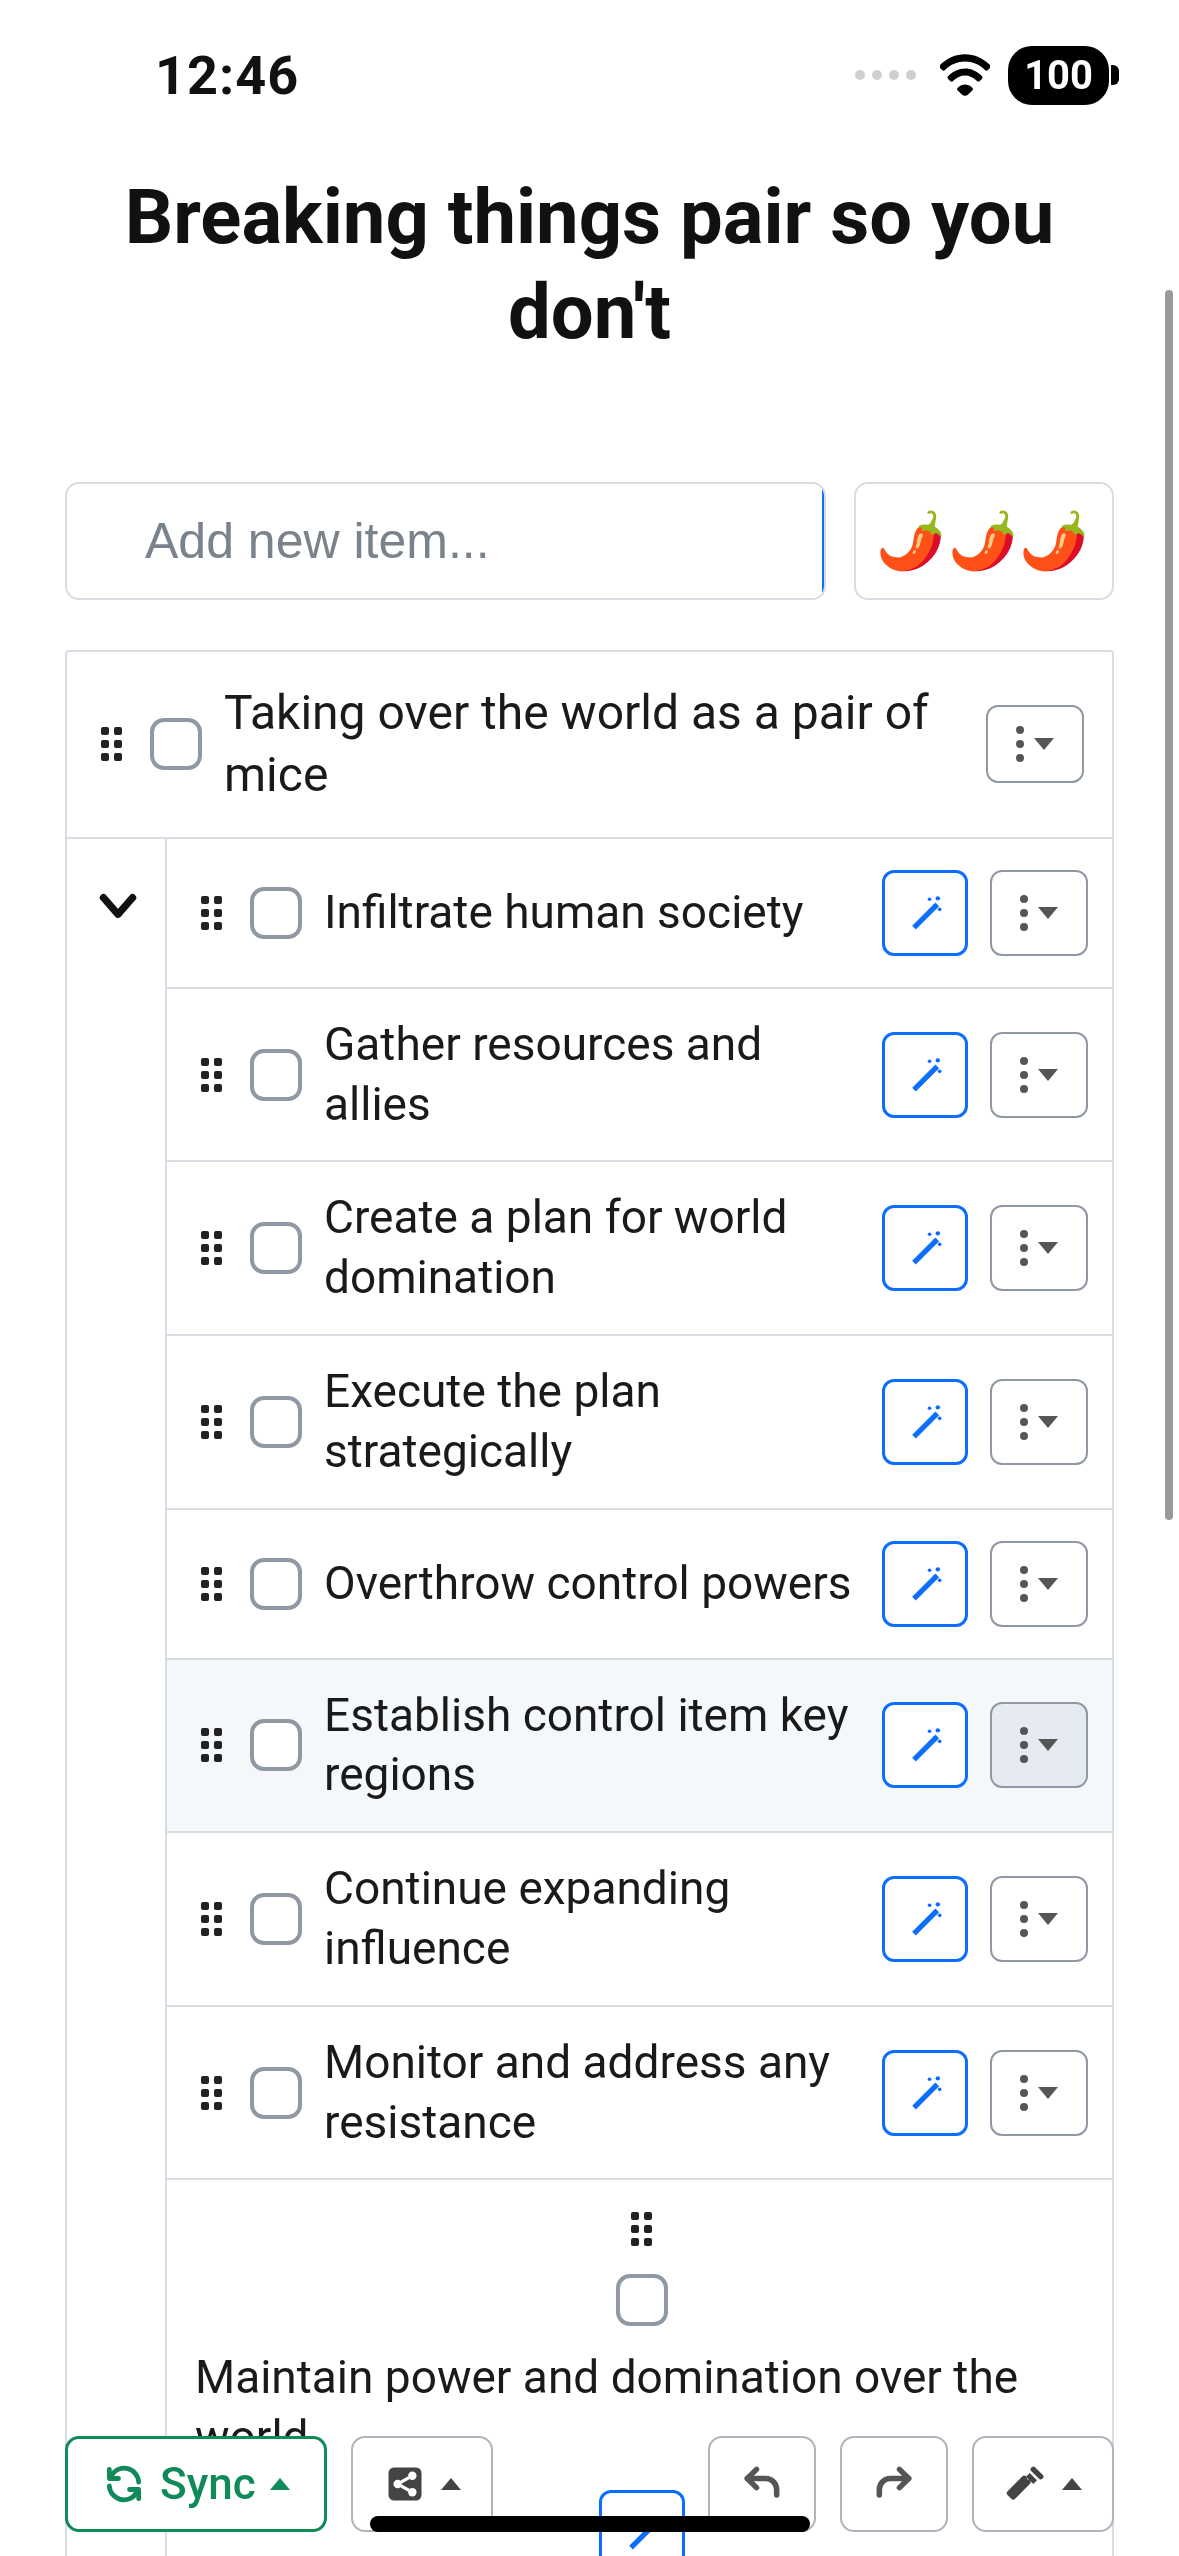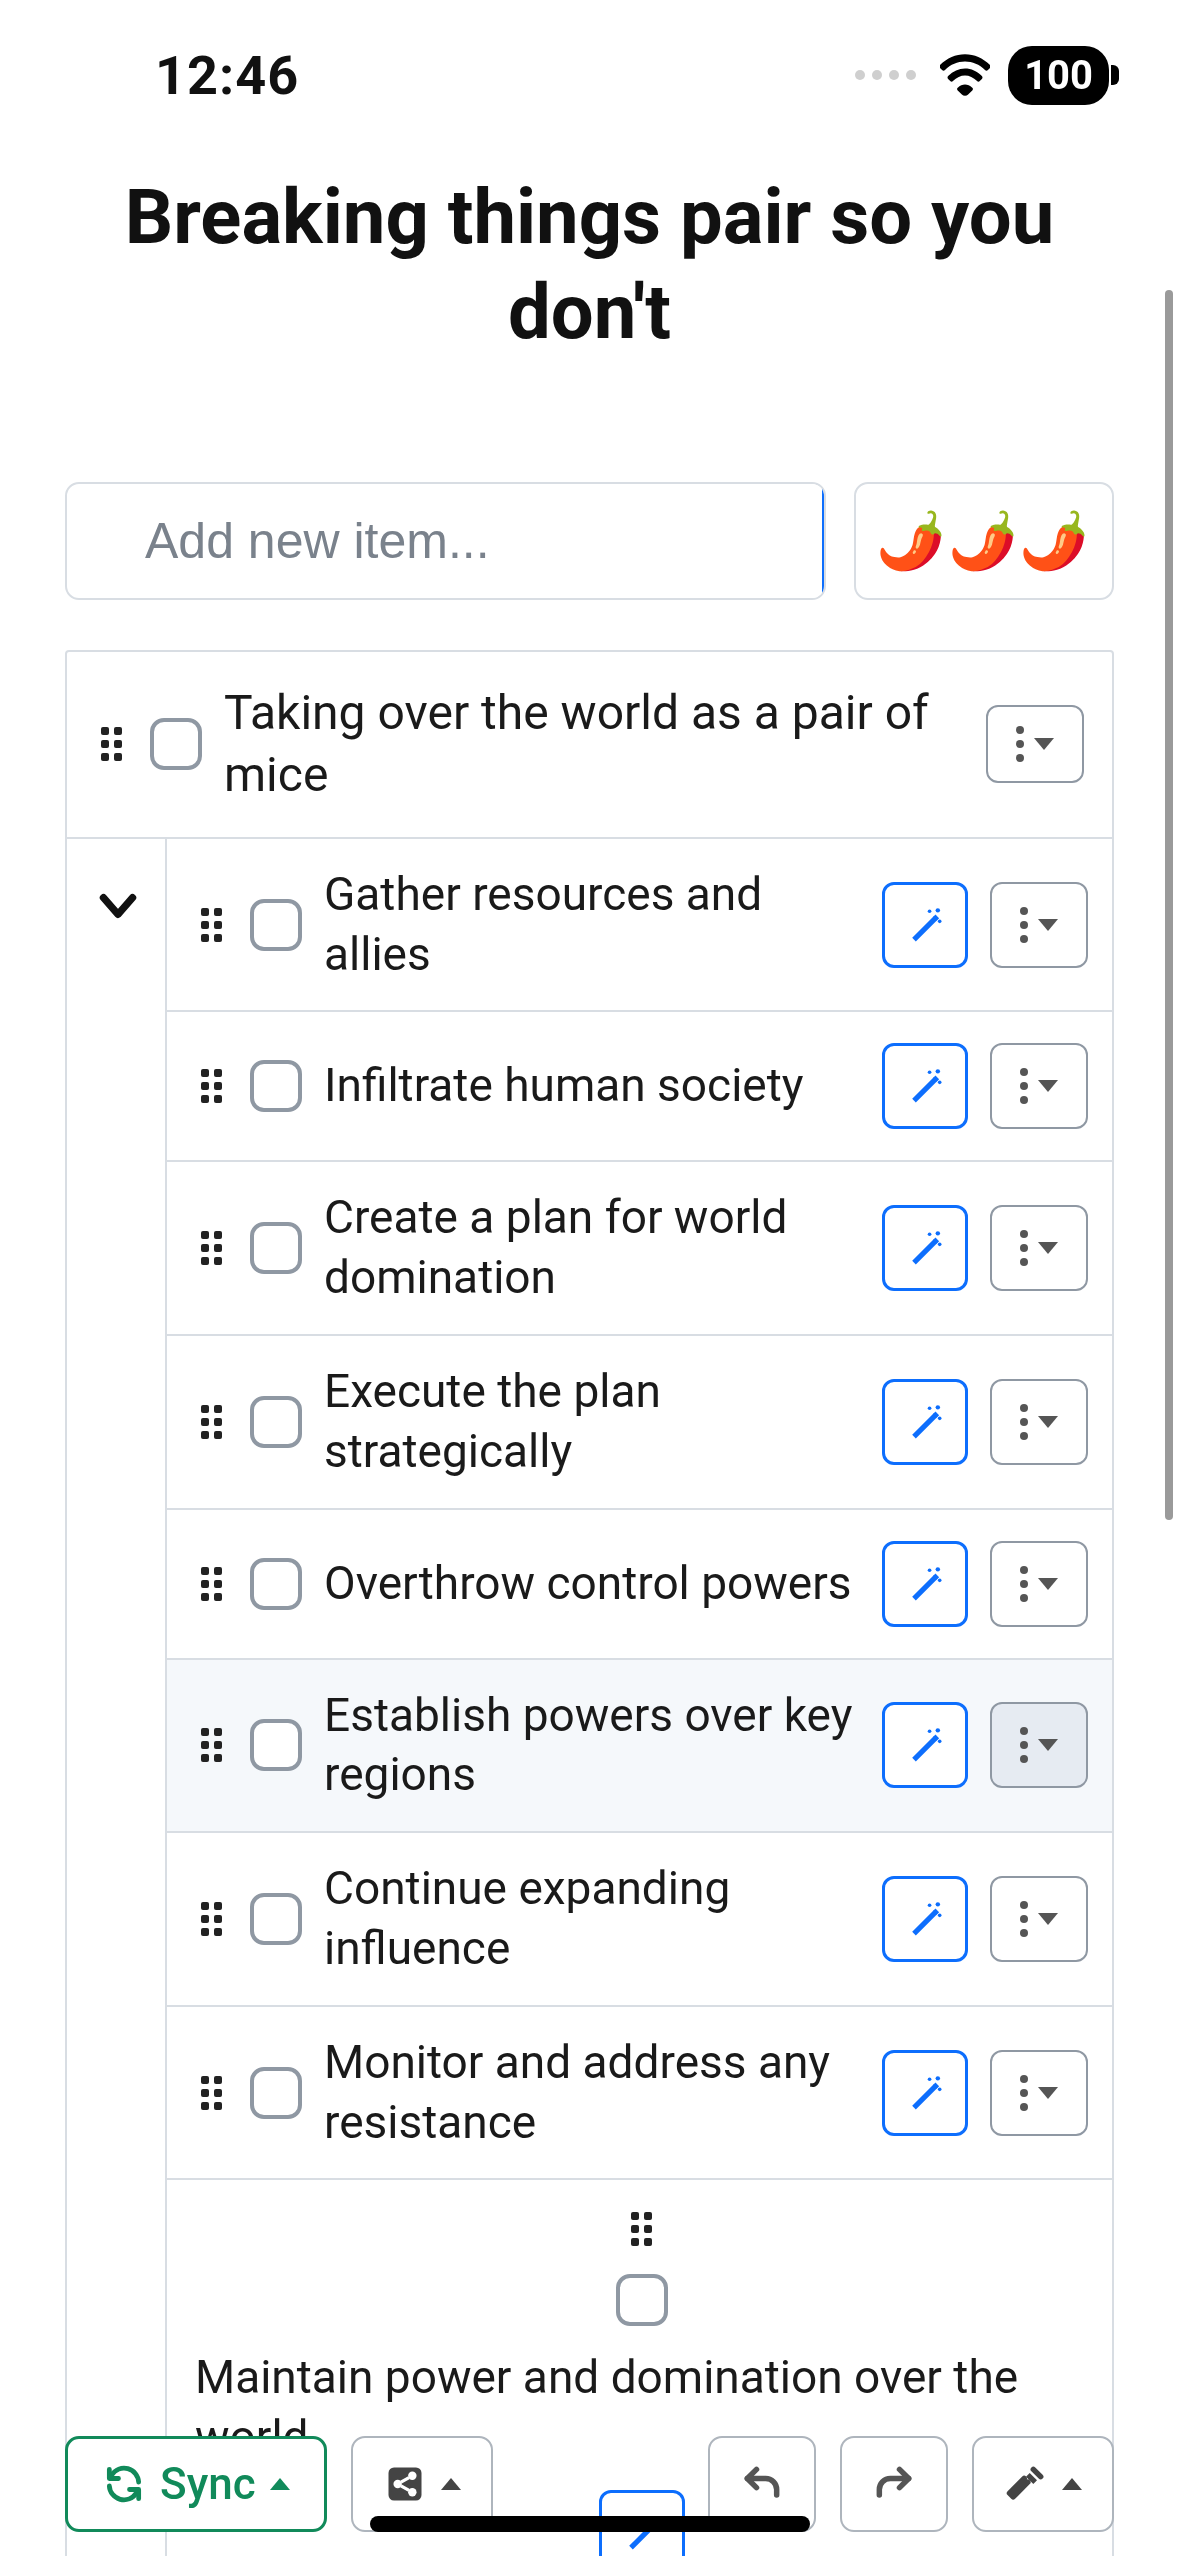--- a/index.html
+++ b/index.html
@@ -393,20 +393,53 @@
               <div class="dot"></div>
               <div class="dot"></div>
             </div>
             <div class="col">
               <div class="dot"></div>
               <div class="dot"></div>
               <div class="dot"></div>
             </div>
           </div>
           <div class="checkbox"></div>
+          <div class="row-text">Infiltrate human society</div>
+          <div class="wand-btn">
+            <svg viewBox="0 0 24 24">
+              <path d="M5 19 17 7l2 2L7 21z" fill="#0d6efd"></path>
+              <path d="M17 7l2 2" stroke="#0d6efd" stroke-width="2"></path>
+              <circle cx="19" cy="4" r="1.2" fill="#0d6efd"></circle>
+              <circle cx="14.5" cy="4.5" r="1" fill="#0d6efd"></circle>
+              <circle cx="20" cy="10" r="1" fill="#0d6efd"></circle>
+            </svg>
+          </div>
+          <div class="menu-btn">
+            <div class="vdots">
+              <span></span>
+              <span></span>
+              <span></span>
+            </div>
+            <div class="caret"></div>
+          </div>
+        </div>
+        <div class="child-row">
+          <div class="drag-handle">
+            <div class="col">
+              <div class="dot"></div>
+              <div class="dot"></div>
+              <div class="dot"></div>
+            </div>
+            <div class="col">
+              <div class="dot"></div>
+              <div class="dot"></div>
+              <div class="dot"></div>
+            </div>
+          </div>
+          <div class="checkbox"></div>
           <div class="row-text">Gather resources and allies</div>
           <div class="wand-btn">
             <svg viewBox="0 0 24 24">
               <path d="M5 19 17 7l2 2L7 21z" fill="#0d6efd"></path>
               <path d="M17 7l2 2" stroke="#0d6efd" stroke-width="2"></path>
               <circle cx="19" cy="4" r="1.2" fill="#0d6efd"></circle>
               <circle cx="14.5" cy="4.5" r="1" fill="#0d6efd"></circle>
               <circle cx="20" cy="10" r="1" fill="#0d6efd"></circle>
             </svg>
           </div>
@@ -426,21 +459,21 @@
               <div class="dot"></div>
               <div class="dot"></div>
             </div>
             <div class="col">
               <div class="dot"></div>
               <div class="dot"></div>
               <div class="dot"></div>
             </div>
           </div>
           <div class="checkbox"></div>
-          <div class="row-text">Infiltrate human society</div>
+          <div class="row-text">Create a plan for world domination</div>
           <div class="wand-btn">
             <svg viewBox="0 0 24 24">
               <path d="M5 19 17 7l2 2L7 21z" fill="#0d6efd"></path>
               <path d="M17 7l2 2" stroke="#0d6efd" stroke-width="2"></path>
               <circle cx="19" cy="4" r="1.2" fill="#0d6efd"></circle>
               <circle cx="14.5" cy="4.5" r="1" fill="#0d6efd"></circle>
               <circle cx="20" cy="10" r="1" fill="#0d6efd"></circle>
             </svg>
           </div>
           <div class="menu-btn">
@@ -459,21 +492,21 @@
               <div class="dot"></div>
               <div class="dot"></div>
             </div>
             <div class="col">
               <div class="dot"></div>
               <div class="dot"></div>
               <div class="dot"></div>
             </div>
           </div>
           <div class="checkbox"></div>
-          <div class="row-text">Create a plan for world domination</div>
+          <div class="row-text">Execute the plan strategically</div>
           <div class="wand-btn">
             <svg viewBox="0 0 24 24">
               <path d="M5 19 17 7l2 2L7 21z" fill="#0d6efd"></path>
               <path d="M17 7l2 2" stroke="#0d6efd" stroke-width="2"></path>
               <circle cx="19" cy="4" r="1.2" fill="#0d6efd"></circle>
               <circle cx="14.5" cy="4.5" r="1" fill="#0d6efd"></circle>
               <circle cx="20" cy="10" r="1" fill="#0d6efd"></circle>
             </svg>
           </div>
           <div class="menu-btn">
@@ -492,53 +525,20 @@
               <div class="dot"></div>
               <div class="dot"></div>
             </div>
             <div class="col">
               <div class="dot"></div>
               <div class="dot"></div>
               <div class="dot"></div>
             </div>
           </div>
           <div class="checkbox"></div>
-          <div class="row-text">Execute the plan strategically</div>
-          <div class="wand-btn">
-            <svg viewBox="0 0 24 24">
-              <path d="M5 19 17 7l2 2L7 21z" fill="#0d6efd"></path>
-              <path d="M17 7l2 2" stroke="#0d6efd" stroke-width="2"></path>
-              <circle cx="19" cy="4" r="1.2" fill="#0d6efd"></circle>
-              <circle cx="14.5" cy="4.5" r="1" fill="#0d6efd"></circle>
-              <circle cx="20" cy="10" r="1" fill="#0d6efd"></circle>
-            </svg>
-          </div>
-          <div class="menu-btn">
-            <div class="vdots">
-              <span></span>
-              <span></span>
-              <span></span>
-            </div>
-            <div class="caret"></div>
-          </div>
-        </div>
-        <div class="child-row">
-          <div class="drag-handle">
-            <div class="col">
-              <div class="dot"></div>
-              <div class="dot"></div>
-              <div class="dot"></div>
-            </div>
-            <div class="col">
-              <div class="dot"></div>
-              <div class="dot"></div>
-              <div class="dot"></div>
-            </div>
-          </div>
-          <div class="checkbox"></div>
           <div class="row-text">Overthrow control powers</div>
           <div class="wand-btn">
             <svg viewBox="0 0 24 24">
               <path d="M5 19 17 7l2 2L7 21z" fill="#0d6efd"></path>
               <path d="M17 7l2 2" stroke="#0d6efd" stroke-width="2"></path>
               <circle cx="19" cy="4" r="1.2" fill="#0d6efd"></circle>
               <circle cx="14.5" cy="4.5" r="1" fill="#0d6efd"></circle>
               <circle cx="20" cy="10" r="1" fill="#0d6efd"></circle>
             </svg>
           </div>
@@ -558,21 +558,21 @@
               <div class="dot"></div>
               <div class="dot"></div>
             </div>
             <div class="col">
               <div class="dot"></div>
               <div class="dot"></div>
               <div class="dot"></div>
             </div>
           </div>
           <div class="checkbox"></div>
-          <div class="row-text">Establish powers over key regions</div>
+          <div class="row-text">Establish control item key regions</div>
           <div class="wand-btn">
             <svg viewBox="0 0 24 24">
               <path d="M5 19 17 7l2 2L7 21z" fill="#0d6efd"></path>
               <path d="M17 7l2 2" stroke="#0d6efd" stroke-width="2"></path>
               <circle cx="19" cy="4" r="1.2" fill="#0d6efd"></circle>
               <circle cx="14.5" cy="4.5" r="1" fill="#0d6efd"></circle>
               <circle cx="20" cy="10" r="1" fill="#0d6efd"></circle>
             </svg>
           </div>
           <div class="menu-btn">

